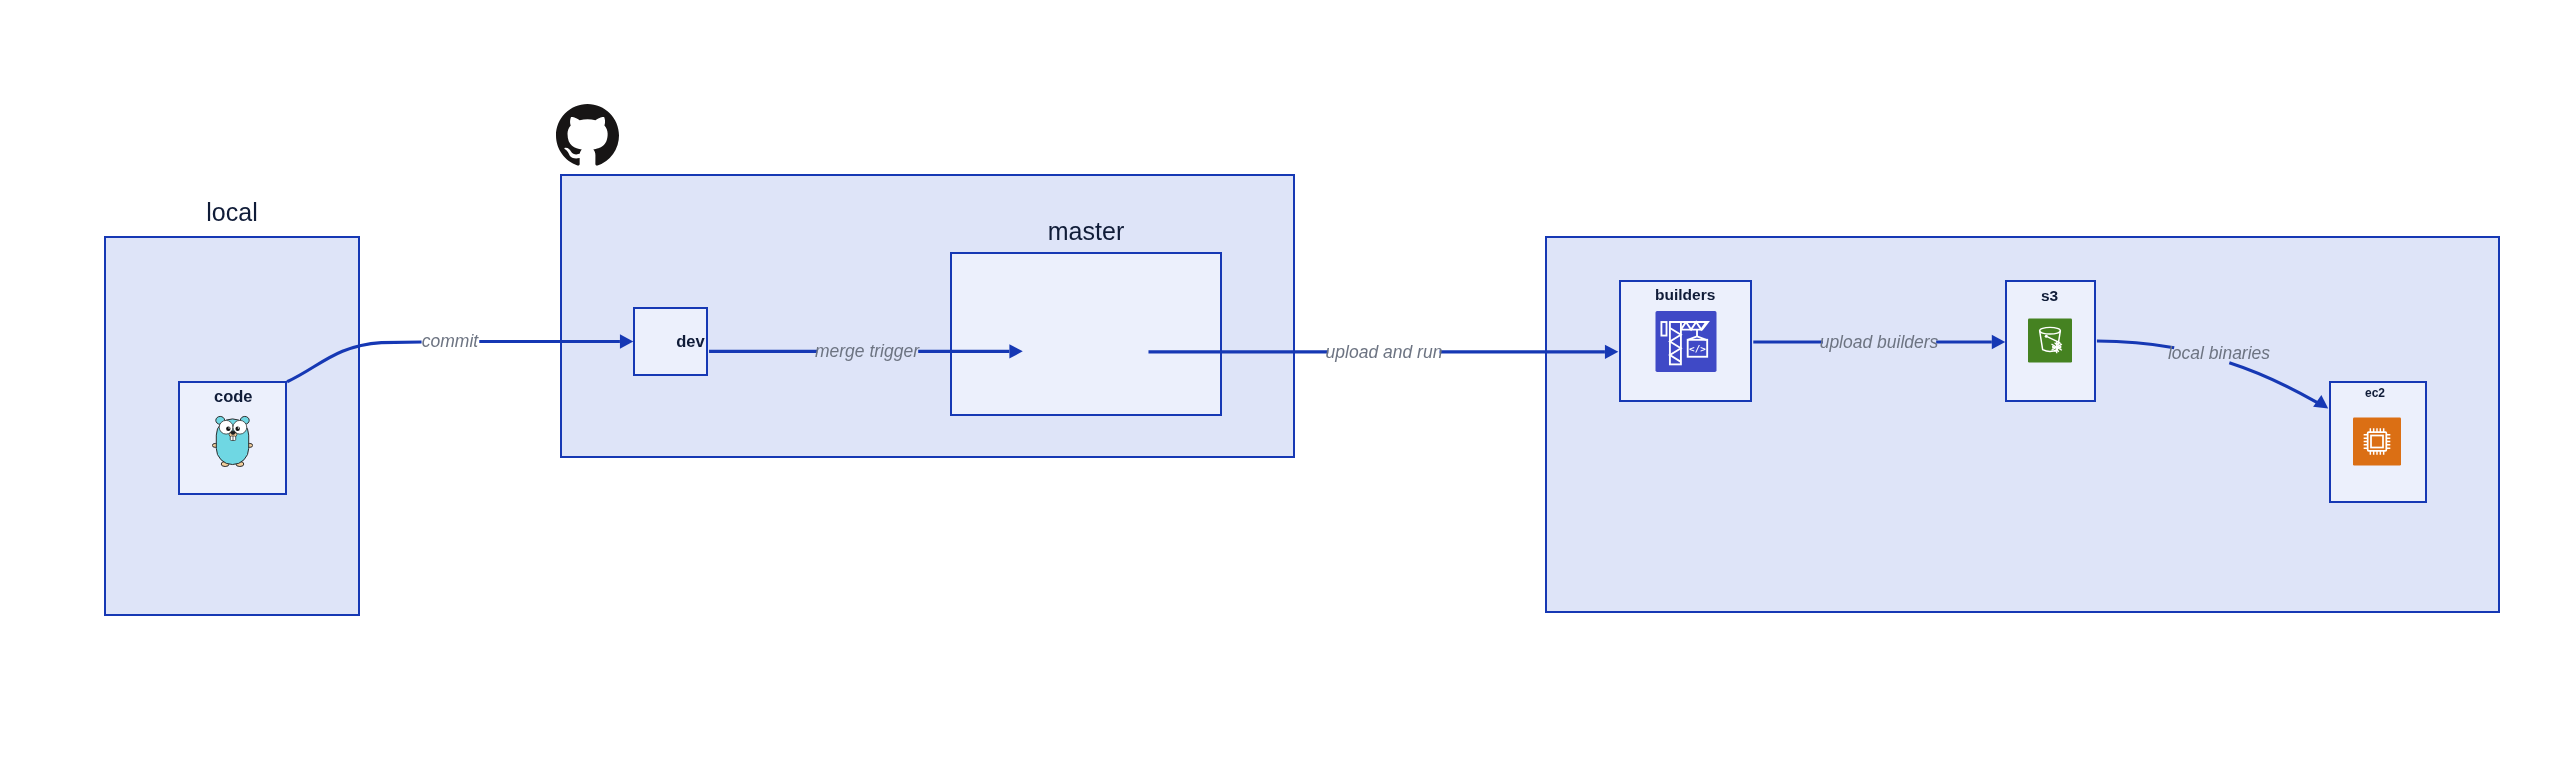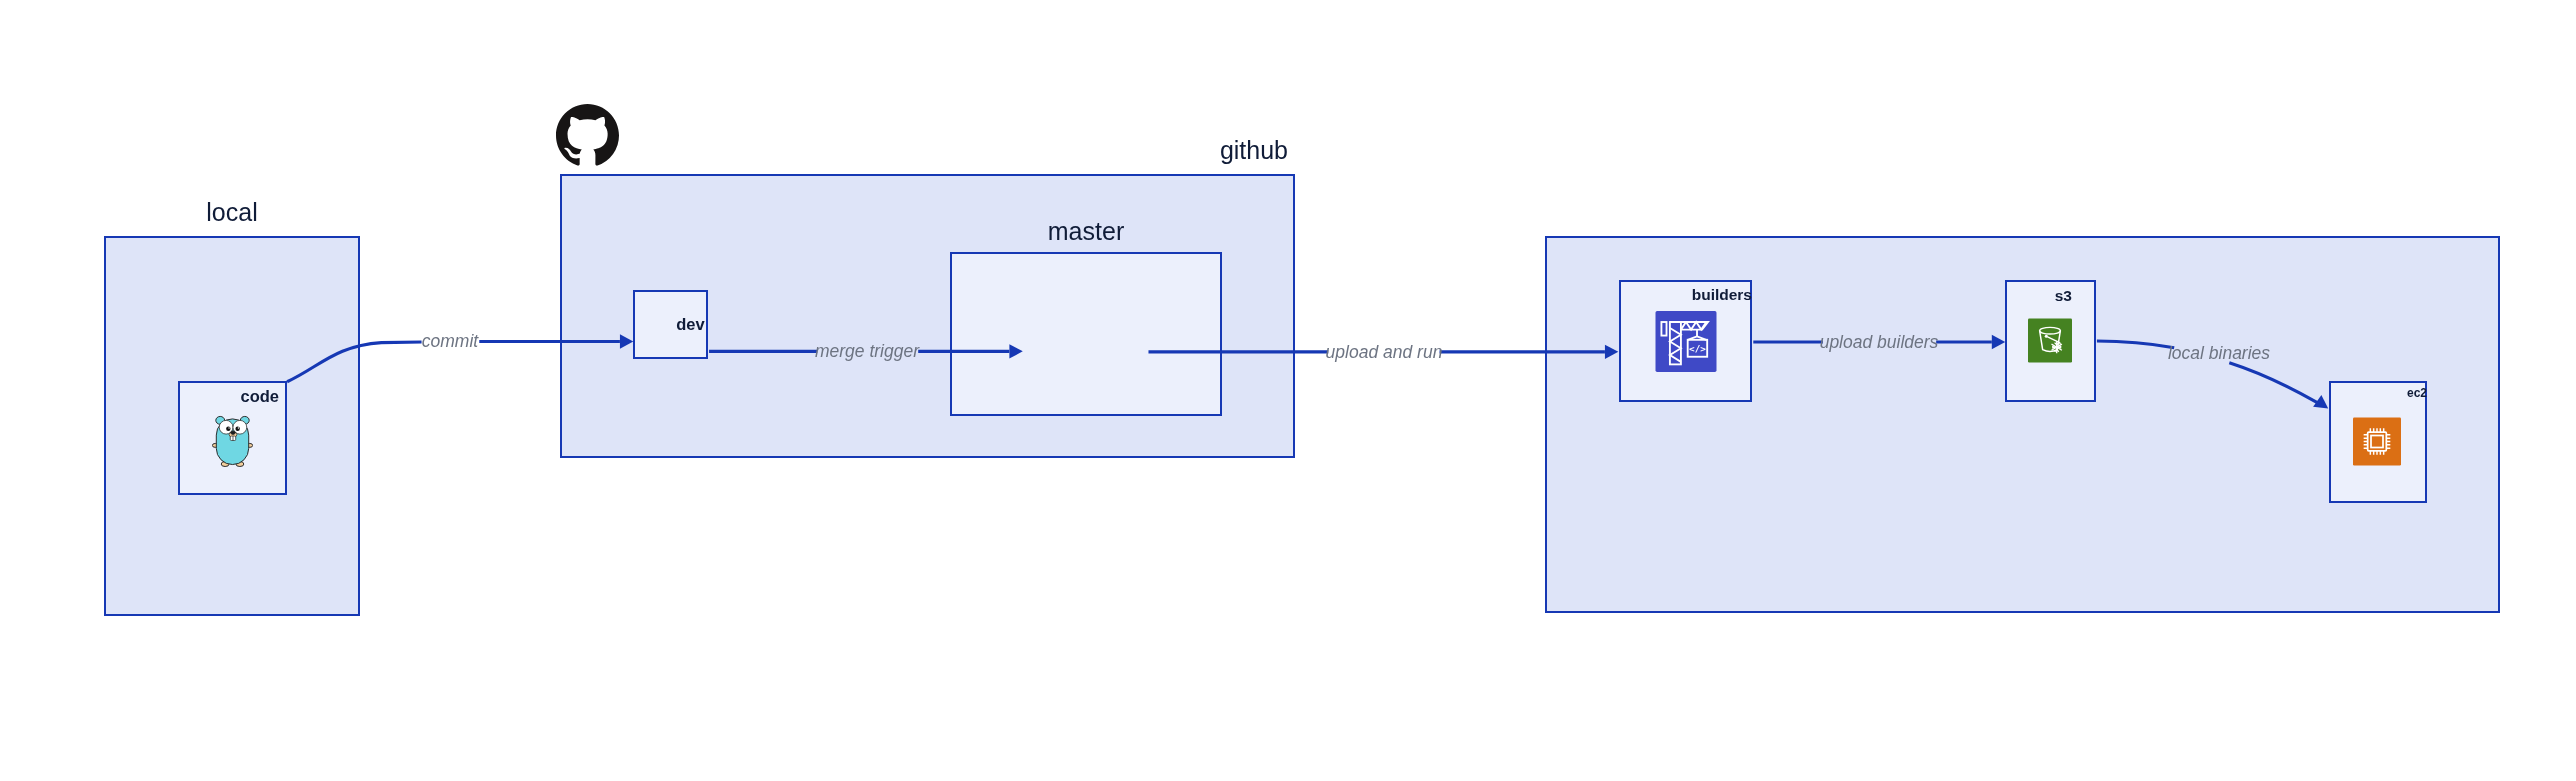--- a/index.html
+++ b/index.html
@@ -20,42 +20,41 @@
   body{background:#ffffff;font-family:"Liberation Sans", sans-serif;}
   .canvas{position:relative;width:2604px;height:781px;background:#ffffff;overflow:hidden;}
 
   .container-box{position:absolute;background:var(--container-fill);border:2.6px solid var(--border-blue);}
   .node-box{position:absolute;background:var(--node-fill);border:2.6px solid var(--border-blue);}
   .inner-node-box{position:absolute;background:var(--inner-node-fill);border:2.6px solid var(--border-blue);
                   display:flex;align-items:center;justify-content:center;}
   .centered-node{display:flex;align-items:center;justify-content:center;}
 
   .container-label{position:absolute;font-size:25px;color:var(--label-dark);line-height:1.1;}
-  .node-label{position:absolute;font-size:16.5px;font-weight:bold;color:var(--label-dark);text-align:right;line-height:1.1;}
+  .node-label{position:absolute;font-size:16.5px;font-weight:bold;color:var(--label-dark);text-align:left;line-height:1.1;padding-left:36px;}
   .node-label-inline{font-size:16.5px;font-weight:bold;color:var(--label-dark);}
   .edge-label{position:absolute;font-size:17.5px;font-style:italic;color:var(--arrow-label-gray);
               transform:translateX(-50%);white-space:nowrap;line-height:1.15;}
 
   .icon-abs{position:absolute;}
 
   .diagram-title{position:absolute;left:1303px;top:643px;transform:translateX(-50%);
                  font-size:43px;color:var(--label-dark);white-space:nowrap;
                  text-decoration:underline;text-decoration-thickness:4.1px;text-underline-offset:8.2px;}
 
   svg.edges{position:absolute;left:0;top:0;pointer-events:none;}
 </style>
 </head>
 <body>
 
 <div class="canvas">
 
   <div class="container-label" style="left:104px;top:199px;width:256px;text-align:center;">local</div>
   <div class="container-box" style="left:104px;top:236px;width:256px;height:380px;"></div>
 
-  <div class="container-label" style="left:560px;top:137px;width:728px;text-align:right;">github</div>
   <div class="container-box" style="left:560px;top:174px;width:735px;height:284px;"></div>
 
   <svg class="icon-abs" style="left:556px;top:104px;" width="63" height="63" viewBox="0 0 16 16">
     <path style="fill:var(--github-black)" fill-rule="evenodd" d="M8 0C3.58 0 0 3.58 0 8c0 3.54 2.29 6.53 5.47 7.59.4.07.55-.17.55-.38 0-.19-.01-.82-.01-1.49-2.01.37-2.53-.49-2.69-.94-.09-.23-.48-.94-.82-1.13-.28-.15-.68-.52-.01-.53.63-.01 1.08.58 1.23.82.72 1.21 1.87.87 2.33.66.07-.52.28-.87.51-1.07-1.78-.2-3.64-.89-3.64-3.95 0-.87.31-1.59.82-2.15-.08-.2-.36-1.02.08-2.12 0 0 .67-.21 2.2.82.64-.18 1.32-.27 2-.27s1.36.09 2 .27c1.53-1.04 2.2-.82 2.2-.82.44 1.1.16 1.92.08 2.12.51.56.82 1.27.82 2.15 0 3.07-1.87 3.75-3.65 3.95.29.25.54.73.54 1.48 0 1.07-.01 1.93-.01 2.2 0 .21.15.46.55.38A8.01 8.01 0 0 0 16 8c0-4.42-3.58-8-8-8z"></path>
   </svg>
 
   <div class="container-label" style="left:950px;top:218px;width:272px;text-align:center;">master</div>
   <div class="node-box" style="left:950px;top:252px;width:272px;height:164px;"></div>
 
   <div class="container-box" style="left:1545px;top:236px;width:955px;height:377px;"></div>
@@ -78,21 +77,21 @@
       <ellipse cx="41" cy="40" rx="4.5" ry="3.5" fill="#1c1c1c"></ellipse>
       <rect x="35.5" y="47" width="11" height="9" rx="2" fill="#ffffff" stroke-width="1.5"></rect>
     </g>
     <line x1="41" y1="47" x2="41" y2="56" stroke="#2a2a2a" stroke-width="1.5"></line>
     <circle cx="31.5" cy="32" r="4.5" fill="#111111"></circle>
     <circle cx="50.5" cy="32" r="4.5" fill="#111111"></circle>
     <circle cx="33" cy="30.5" r="1.4" fill="#ffffff"></circle>
     <circle cx="52" cy="30.5" r="1.4" fill="#ffffff"></circle>
   </svg>
 
-  <div class="node-box centered-node" style="left:633px;top:290px;width:75px;height:69px;padding-left:40px;">
+  <div class="node-box centered-node" style="left:633px;top:307px;width:75px;height:69px;padding-left:40px;">
     <span class="node-label-inline">dev</span>
   </div>
 
 
   <div class="node-box" style="left:1619px;top:280px;width:133px;height:122px;"></div>
   <div class="node-label" style="left:1619px;top:286px;width:133px;font-size:15.5px;">builders</div>
 
   <svg class="icon-abs" style="left:1655px;top:311px;" width="62" height="61" viewBox="0 0 72 72">
     <rect x="0" y="0" width="72" height="72" rx="2" style="fill:var(--builders-icon-bg)"></rect>
     <g stroke="#ffffff" stroke-width="2.2" fill="none">

